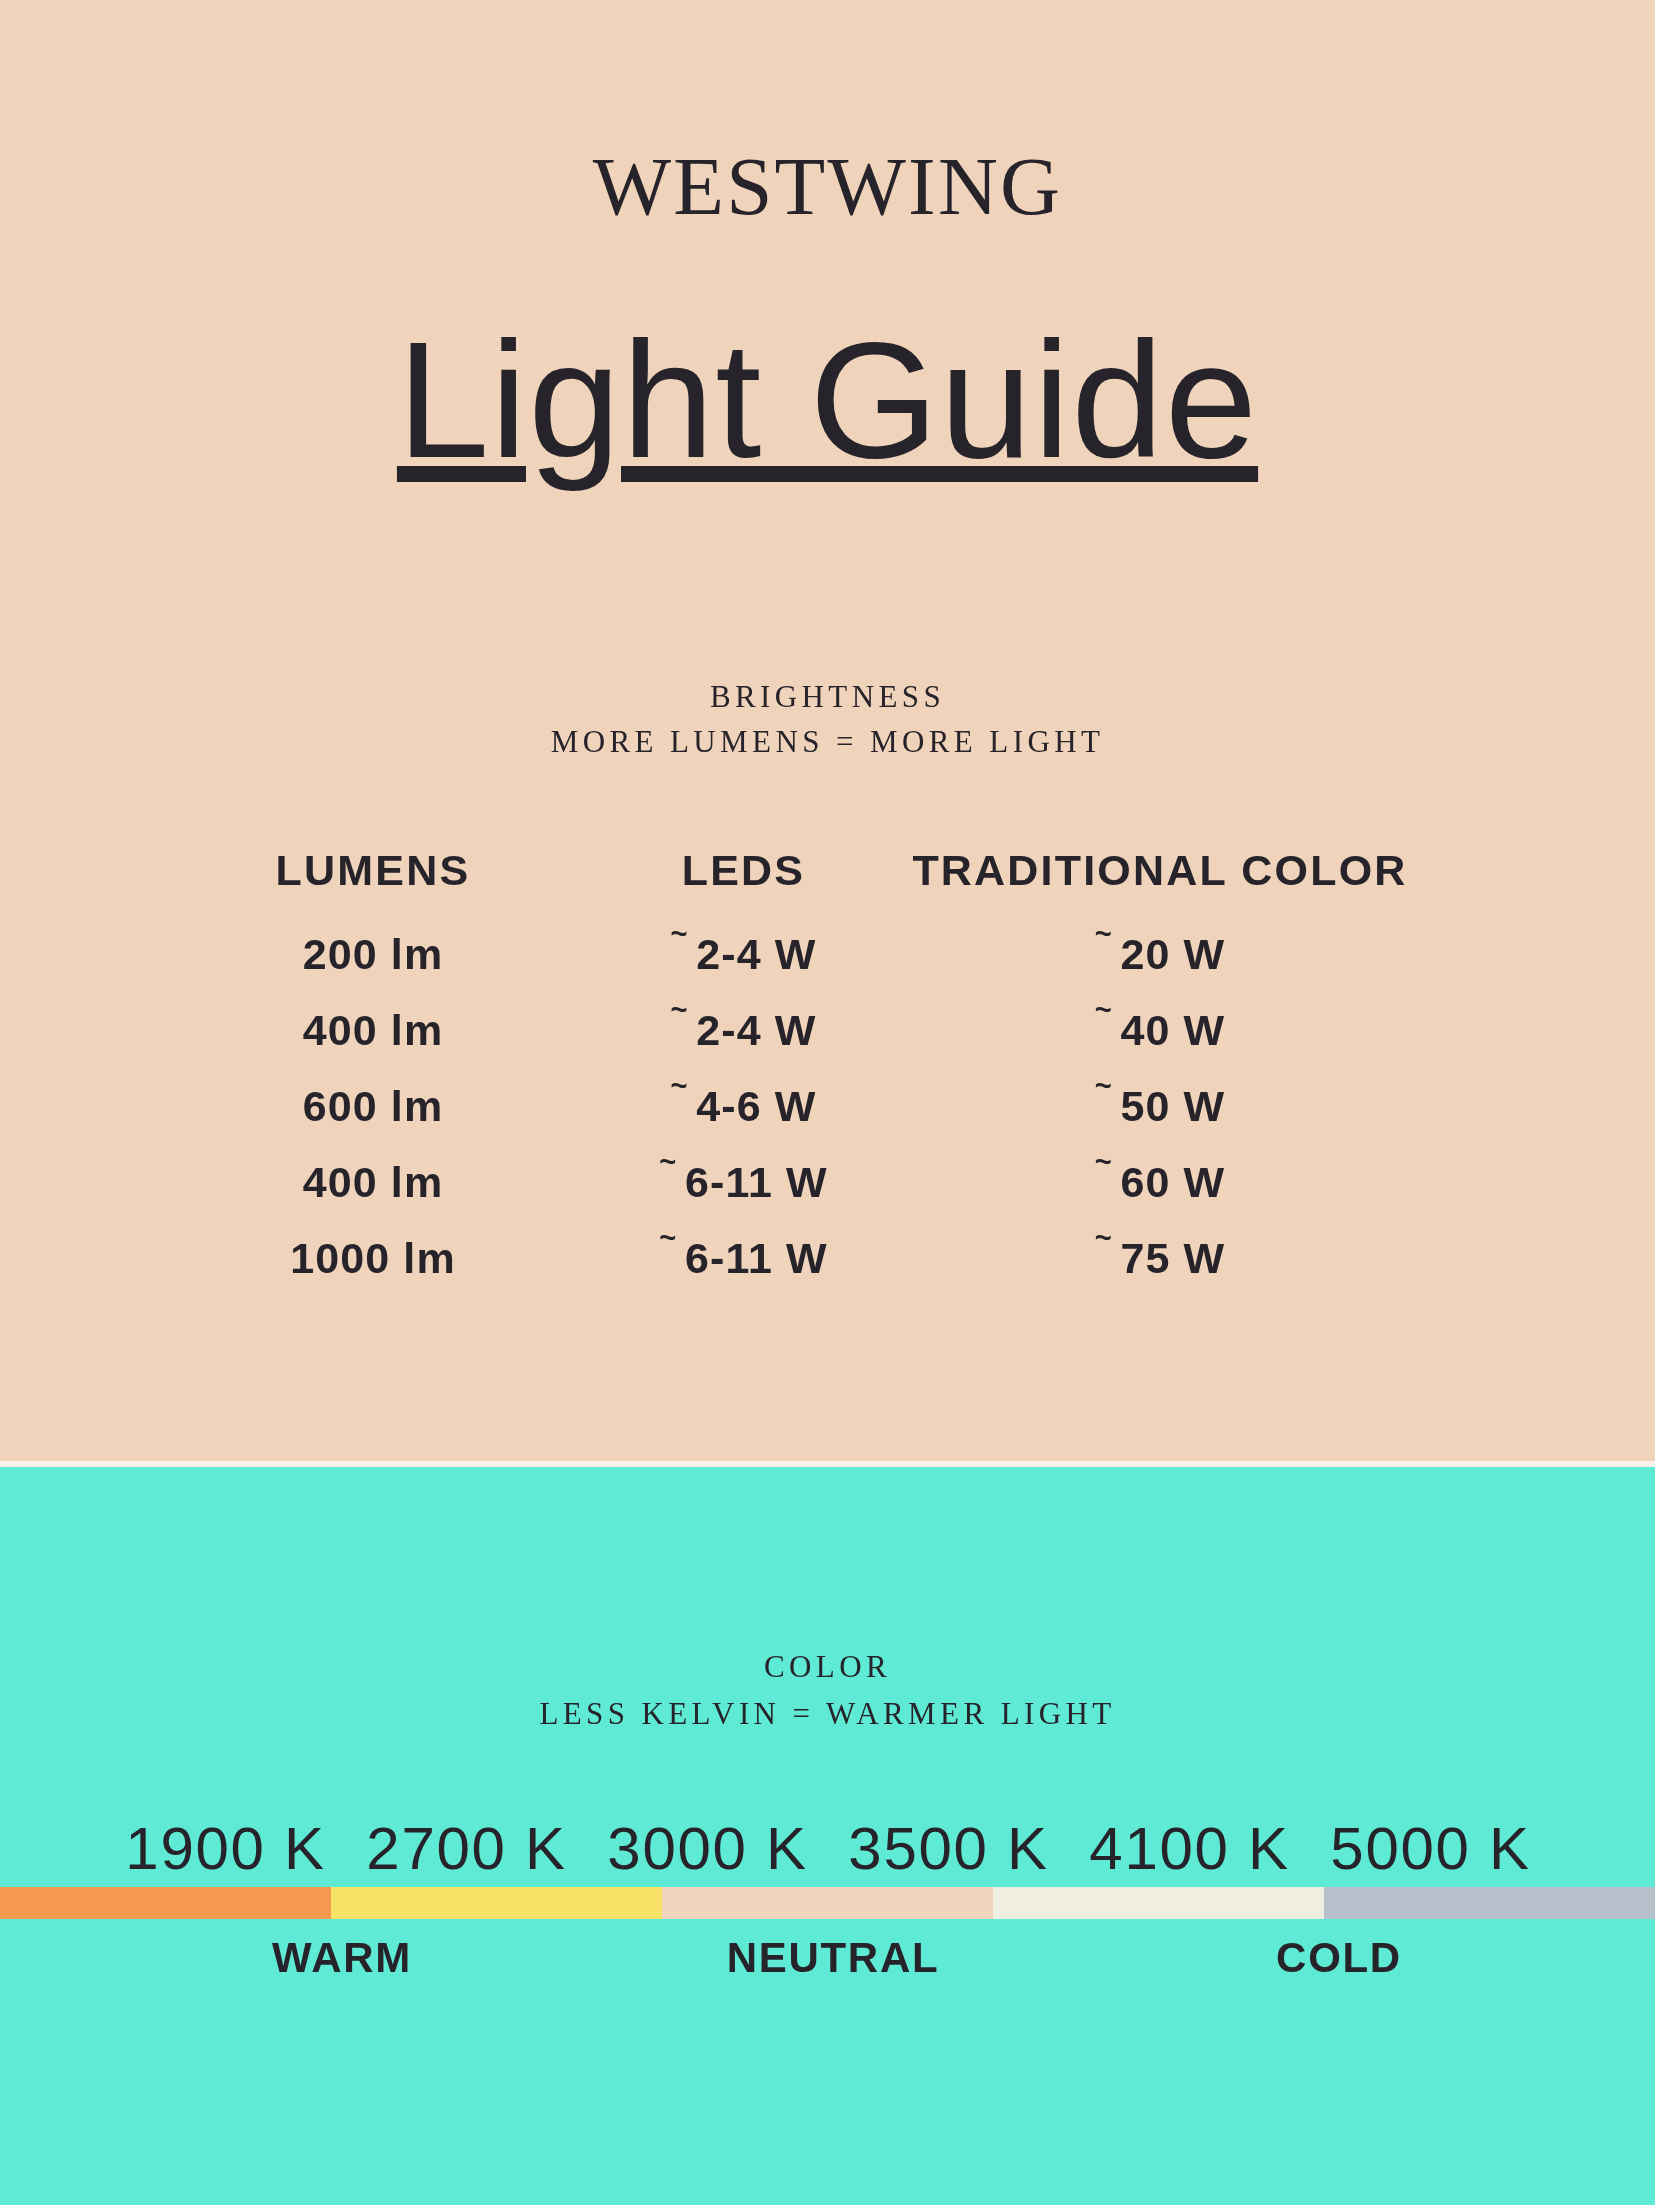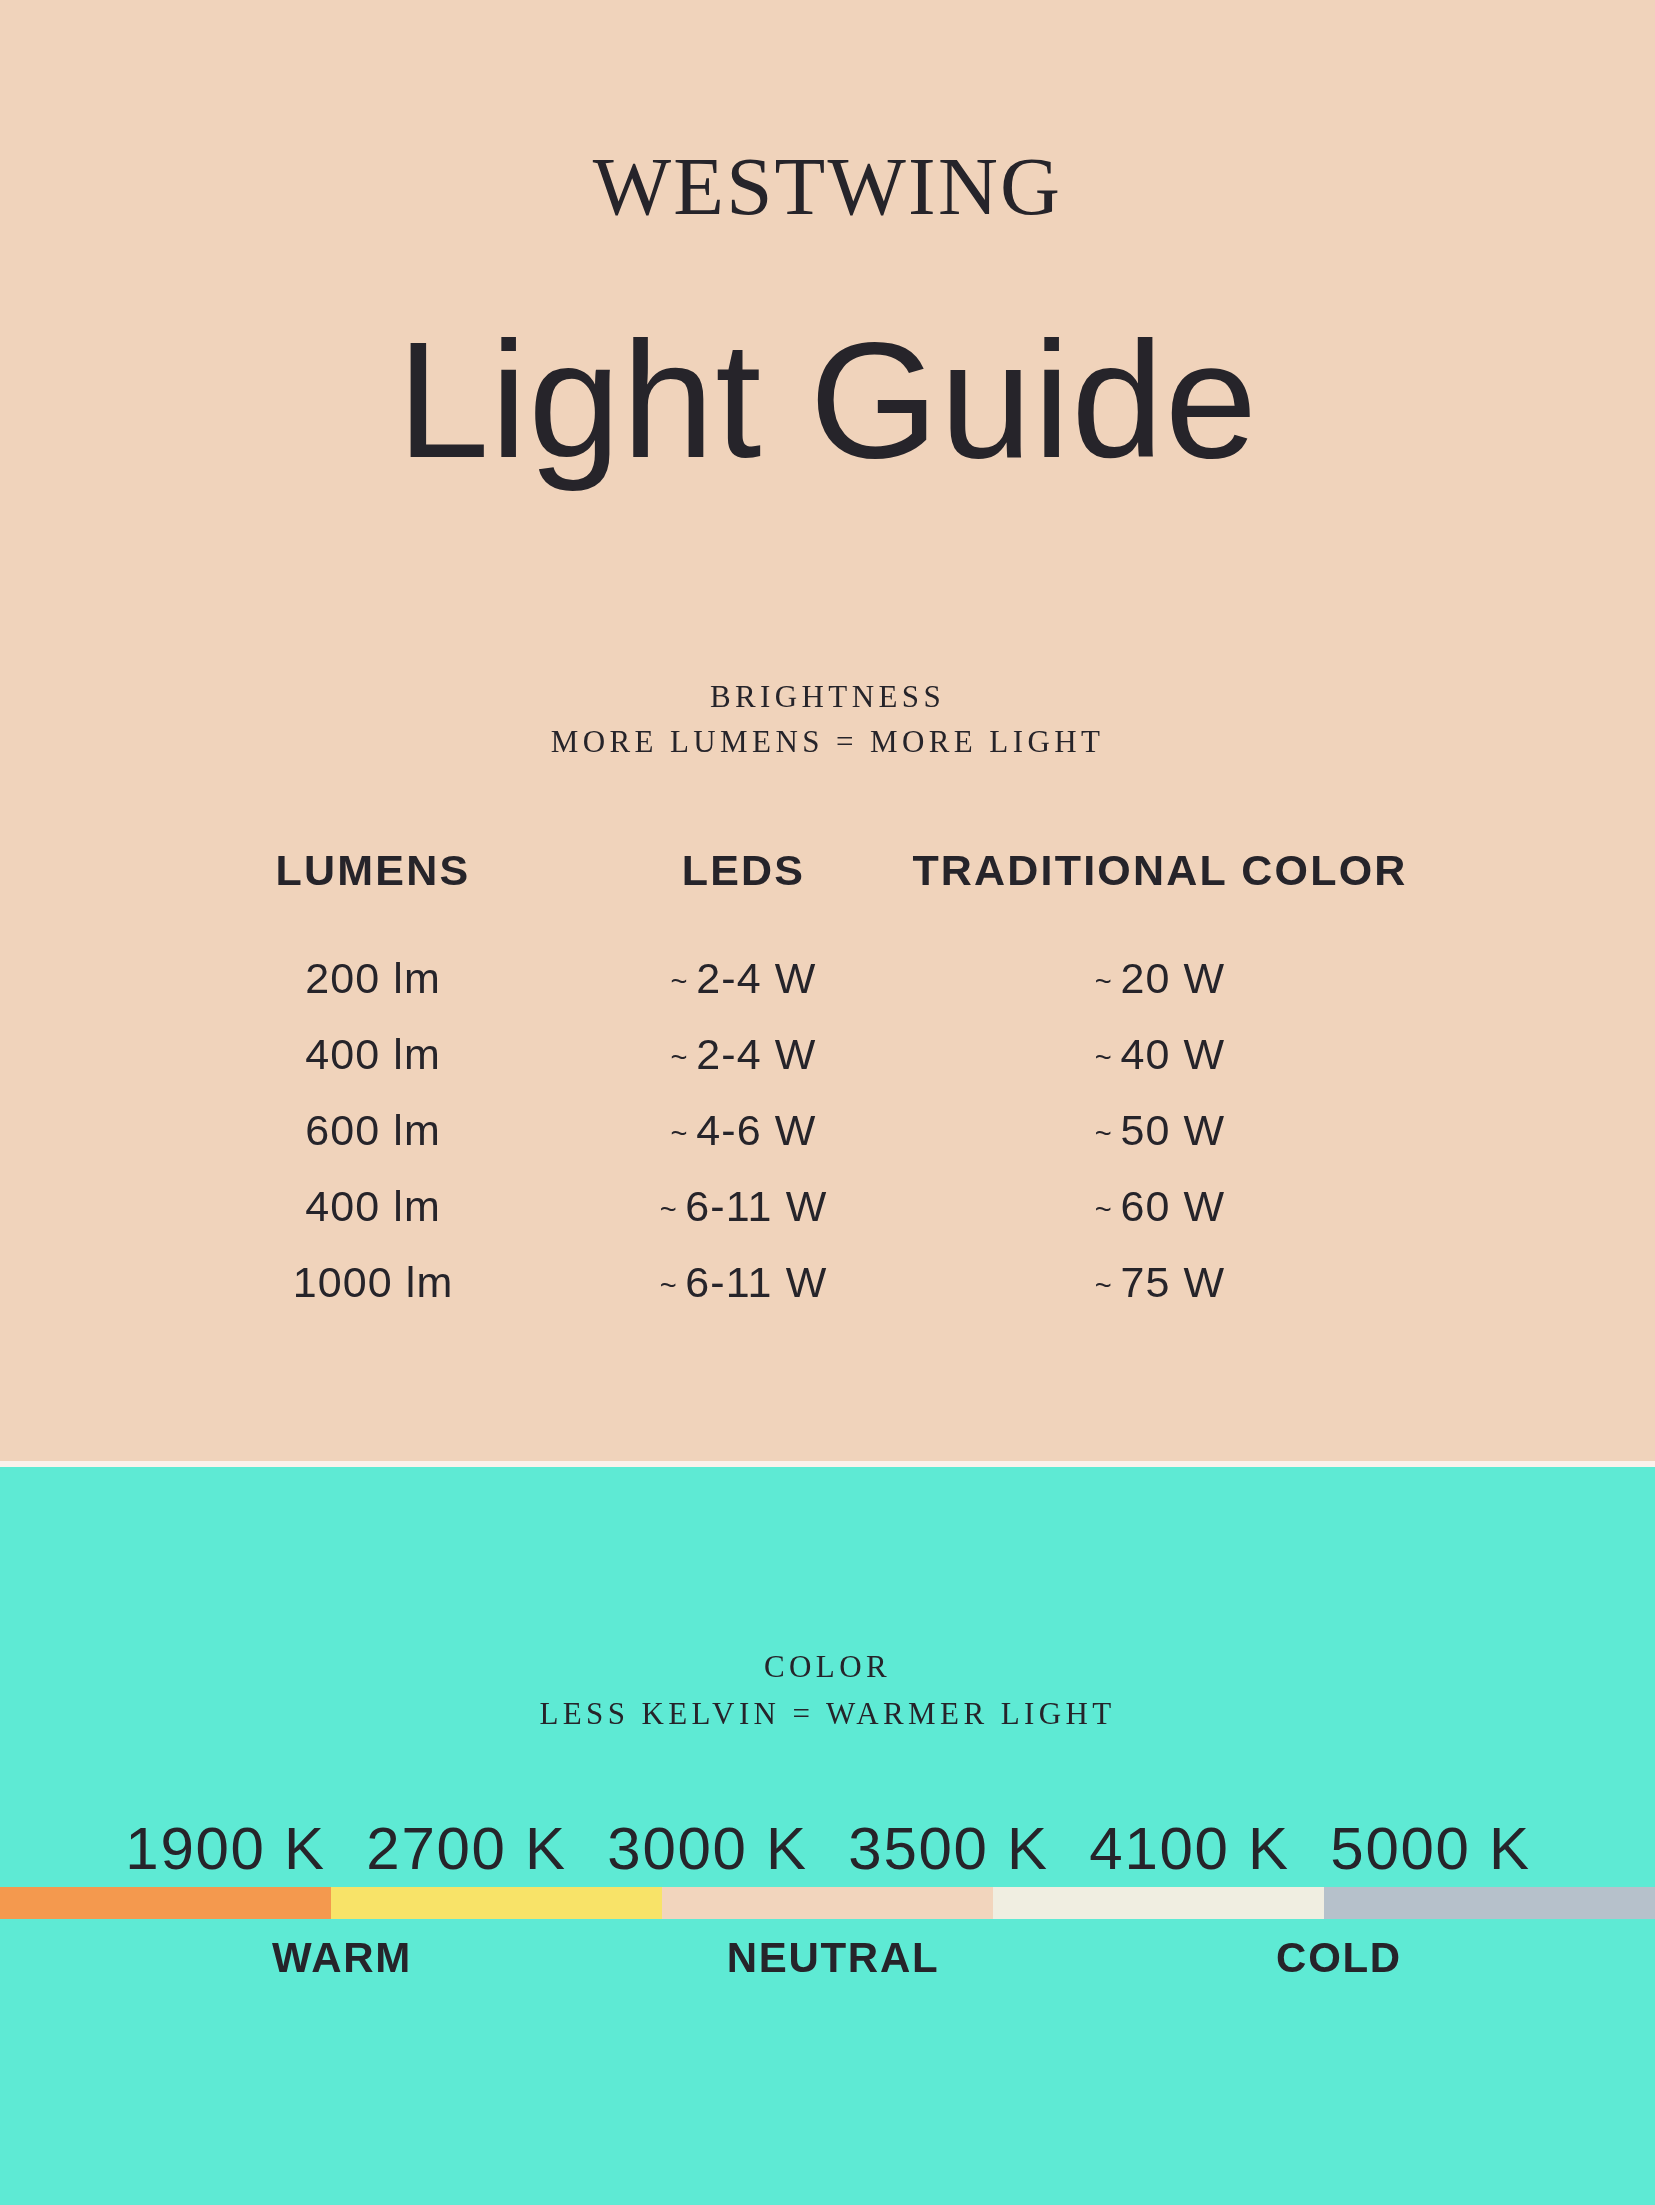--- a/index.html
+++ b/index.html
@@ -78,23 +78,22 @@
     letter-spacing: 2.2px;
     line-height: 1;
     text-align: center;
   }
   .table-body { top: 916px; grid-auto-rows: 76px; }
   .table-body .cell {
     display: flex;
     align-items: center;
     justify-content: center;
     font-size: 43px;
-    font-weight: 400;
+    font-weight: 700;
     letter-spacing: 1.1px;
-    margin-top: 48px;
   }
   .tilde {
     font-size: 29px;
     line-height: 1;
     align-self: flex-start;
     margin-top: 3.3px;
     margin-right: 7.7px;
   }
   .kelvin-row {
     position: absolute;
@@ -136,21 +135,21 @@
 </style>
 </head>
 <body>
 
 <div class="canvas" style="color: rgb(38, 36, 42); padding-left: 34px;">
 
   <div class="section-top" style="background: rgb(240, 211, 187);">
 
     <div class="abs logo">WESTWING</div>
 
-    <h1 class="abs page-title" style="margin:0;">Light Guide</h1>
+    <h1 class="abs page-title" style="margin:0;text-decoration:underline;">Light Guide</h1>
 
     <div class="abs mono-heading brightness-heading">BRIGHTNESS</div>
     <div class="abs mono-heading brightness-subheading">MORE LUMENS = MORE LIGHT</div>
 
     <div class="table-grid table-header">
       <div class="cell">LUMENS</div>
       <div class="cell">LEDS</div>
       <div class="cell">TRADITIONAL COLOR</div>
     </div>
 

